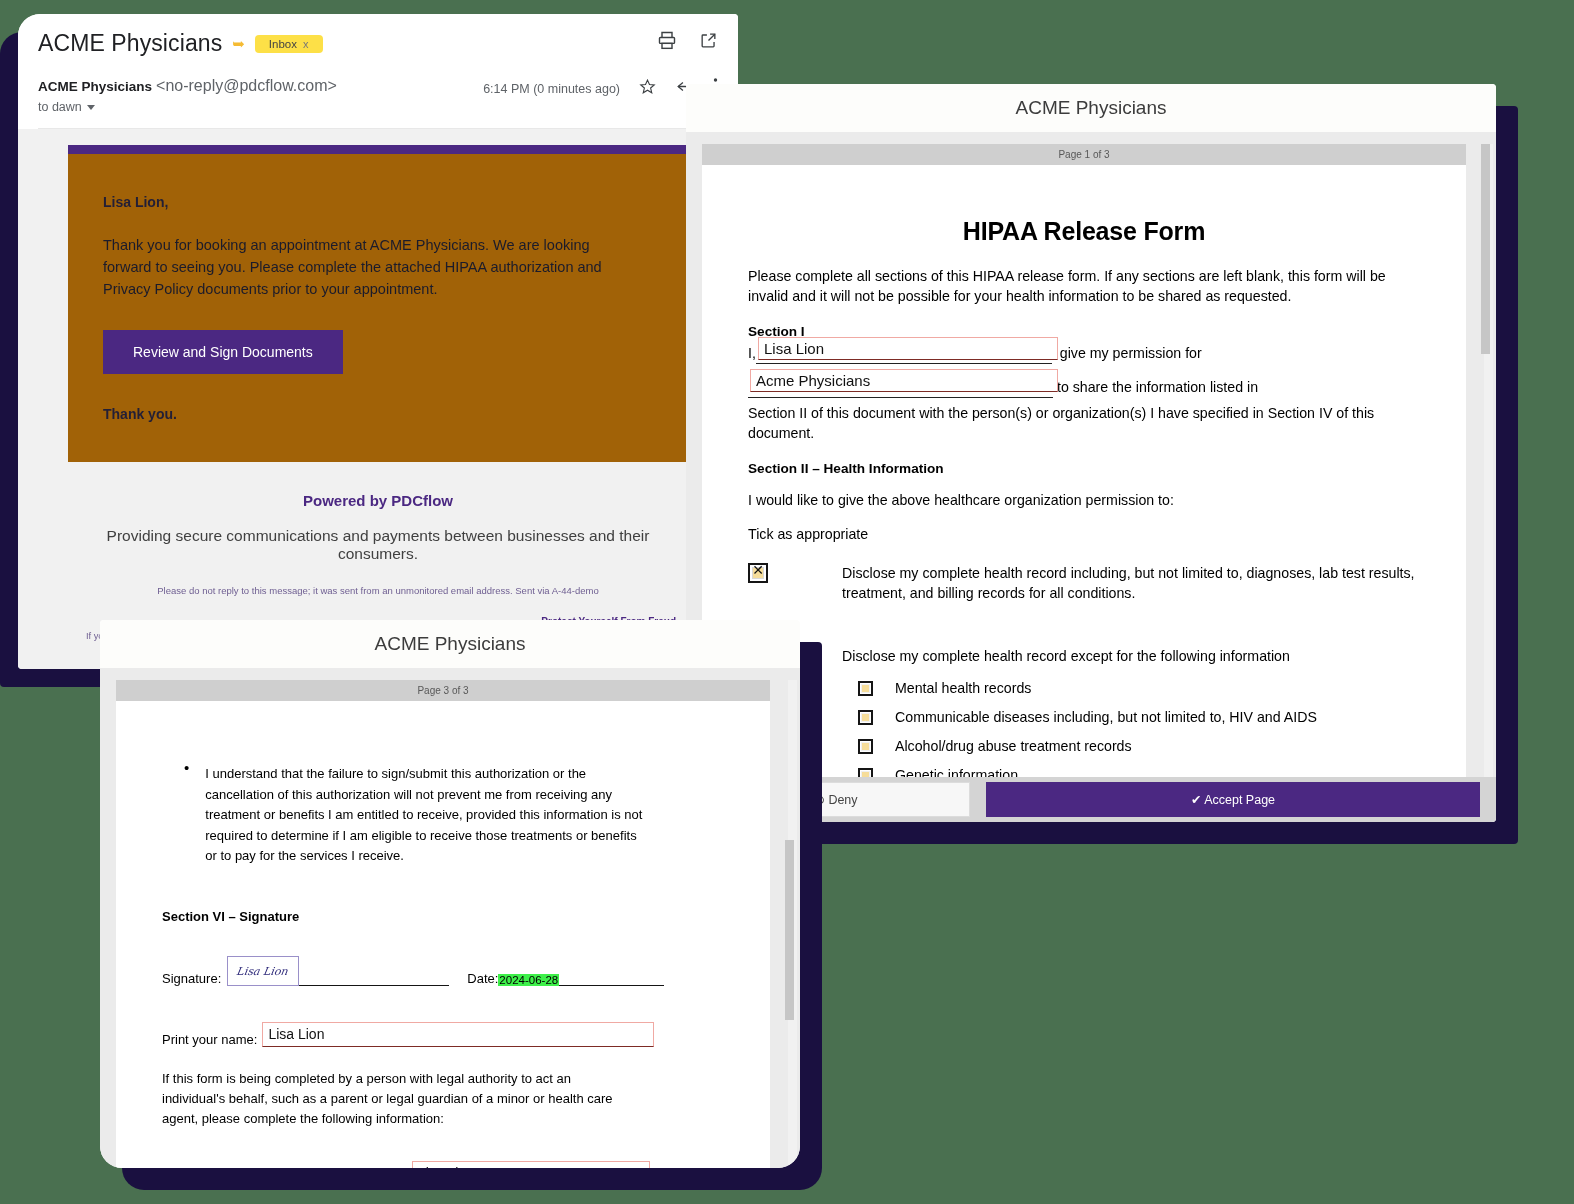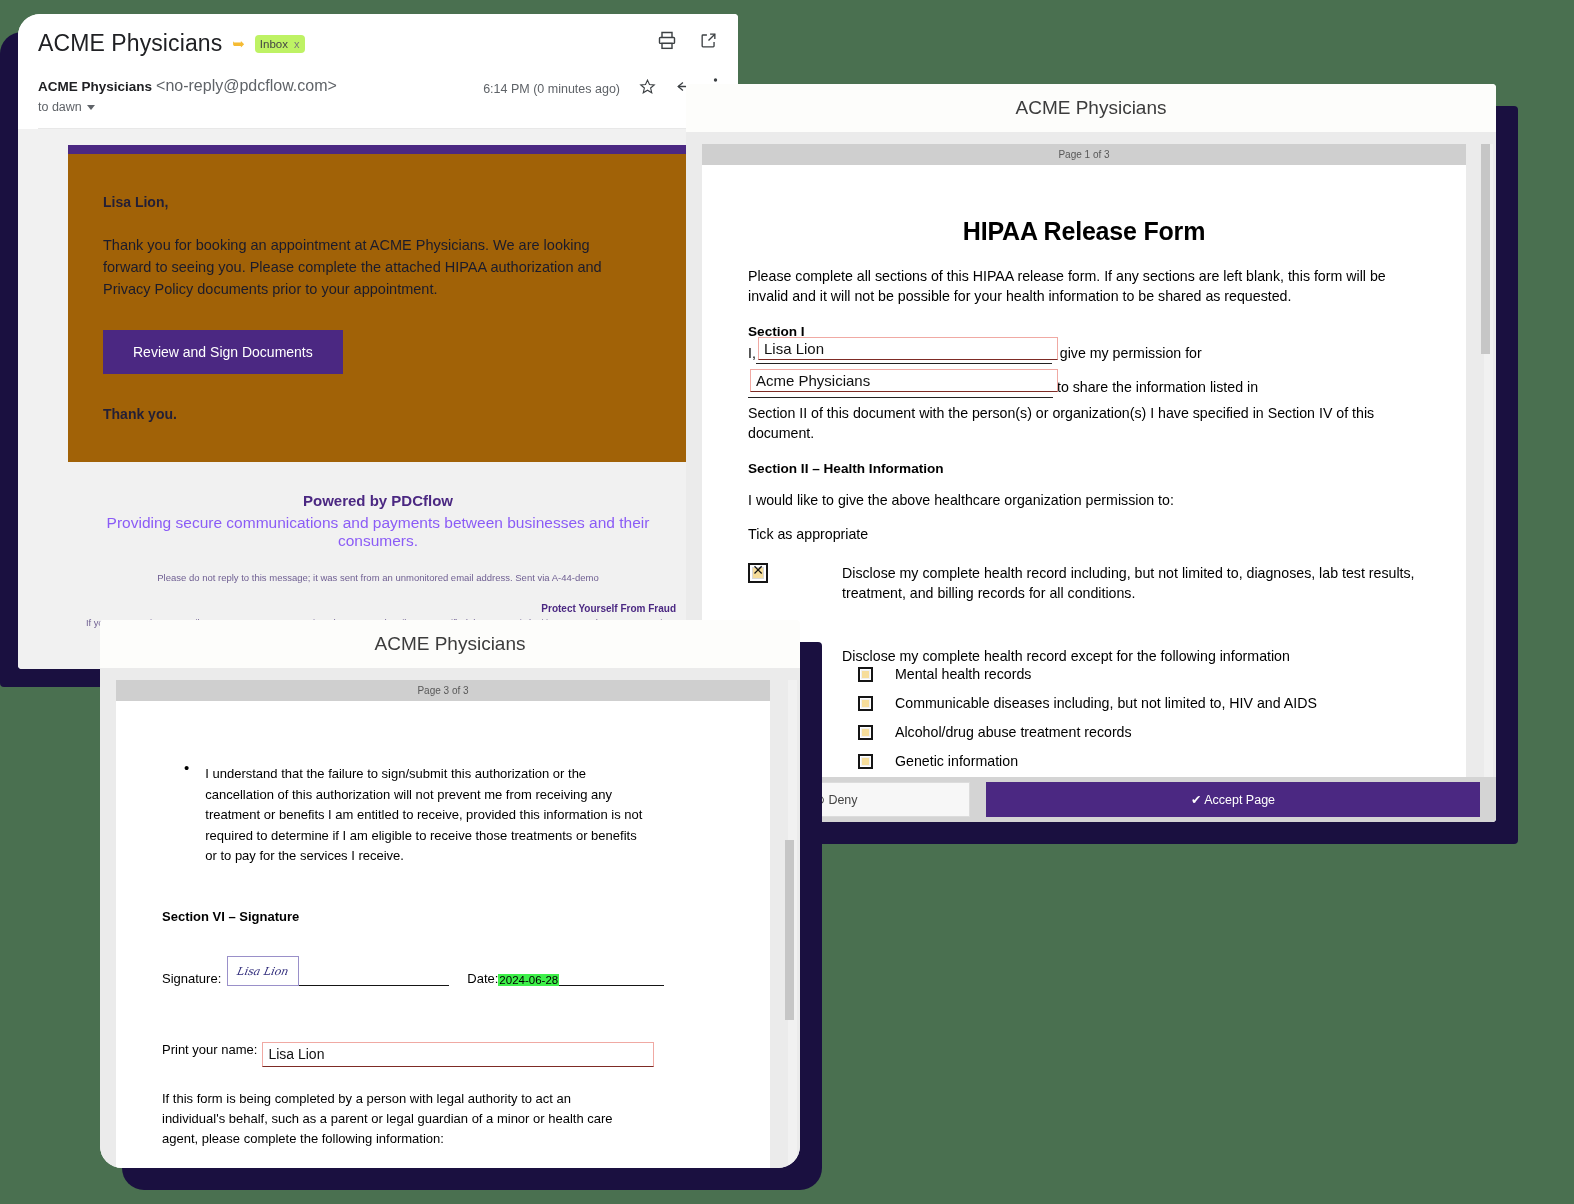--- a/index.html
+++ b/index.html
@@ -26,22 +26,22 @@
     border-radius: 22px 4px 4px 4px;
     box-shadow: -18px 18px 0 0 #1a1040;
   }
   .mail-head { padding: 16px 20px 0 20px; background:#fff; }
   .mail-subject-row { display: flex; align-items: center; gap: 10px; position: relative; }
   .mail-subject {
     font-size: 23px; color: #202124; font-weight: 400; letter-spacing: .1px;
   }
   .important-marker { color: #f5bb33; font-size: 15px; line-height: 1; }
   .inbox-chip {
-    background: #bef264; color: #444; font-size: 11.5px;
-    padding: 3px 5px; border-radius: 4px; display: inline-flex; gap: 6px; align-items: center;
+    background: #fde047; color: #444; font-size: 11.5px;
+    padding: 3px 14px; border-radius: 4px; display: inline-flex; gap: 6px; align-items: center;
   }
   .inbox-chip .x { color: #777; font-size: 11px; }
   .head-icons { position: absolute; right: 0; top: 0; display: flex; gap: 22px; align-items: center; }
   .head-icons svg { display: block; }
 
   .mail-sender-row {
     display: flex; align-items: flex-start; margin-top: 20px; position: relative;
   }
   .sender-name { font-size: 13.5px; font-weight: bold; color: #202124; }
   .sender-email { font-size: 16px; color: #5f6368; margin-left: 4px; }
@@ -56,21 +56,21 @@
   .mail-card { background: #a16207; border-top: 9px solid #4b2882; padding: 40px 35px 0 35px; }
   .greet { font-size: 14px; color: #231f36; font-weight: bold; }
   .para { font-size: 14.5px; color: #1b1b2b; line-height: 1.52; margin-top: 24px; max-width: 530px;}
   .cta {
     display: inline-block; margin-top: 30px; background: #4b2882; color: #fff;
     font-size: 14px; padding: 14px 30px; border: none; cursor: pointer;
   }
   .thanks { font-size: 14px; color: #231f36; font-weight: bold; margin-top: 32px; padding-bottom: 40px;}
   .mail-footer { text-align: center; padding: 30px 12px 0 12px; }
   .pdc-title { color: #4b2882; font-weight: bold; font-size: 15px; }
-  .pdc-sub { color: #8b5cf6; font-size: 15.5px; margin-top: 5px; }
+  .pdc-sub { color: #404040; font-size: 15.5px; margin-top: 18px; }
   .pdc-note { color: #6f5f92; font-size: 9.5px; margin-top: 22px; }
   .fraud-title { color: #4b2882; font-size: 10px; font-weight: bold; margin-top: 20px; text-align: right; }
   .fraud-body { color: #6f5f92; font-size: 9.3px; line-height: 1.5; margin-top: 3px; padding: 0 4px;}
 
   
   .doc-title-bar {
     background: #fdfdfb; text-align: center; padding: 13px 0;
     font-size: 19px; color: #3c3c3c; font-weight: 400;
   }
   .doc-outer { background: #ebebeb; padding: 12px 16px 0 16px; height: 100%; position: relative; }
@@ -108,21 +108,21 @@
     text-align: center; font-size: 14px; color: #111; font-weight: 400;
   }
   .chk-small {
     width: 15px; height: 15px; background: #f6dd9a; border: 2px solid #151515;
     box-shadow: inset 0 0 0 1px #fff, inset 0 0 0 2px #efefef;
     display: inline-block; flex: none;
   }
   .chk-row { display: flex; gap: 74px; margin-top: 18px; align-items: flex-start; }
   .chk-row .txt { font-size: 14.2px; line-height: 1.45; }
   .or-txt { font-size: 14.2px; margin-top: 16px; }
-  .sub-list { padding-left: 110px; }
+  .sub-list { margin-top: 14px; padding-left: 110px; }
   .sub-item { display: flex; align-items: center; gap: 22px; margin-bottom: 13px; font-size: 14.2px; }
   .other-input {
     margin-left: 22px; margin-top: 2px; width: 372px; height: 26px; background: #fff;
     border: 1px solid #f0a9a3; font-size: 15px; padding: 2px 5px; color: #111;
   }
   .action-bar {
     position: absolute; left: 0; right: 0; bottom: 0; background: #d4d4d4;
     padding: 5px 16px; display: flex; gap: 16px;
   }
   .btn-deny {
@@ -148,21 +148,21 @@
     margin-left: 6px; position: relative;
   }
   .sig-ink {
     position: absolute; inset: 0; display: flex; align-items: center; justify-content: center;
     font-family: "DejaVu Serif", serif; font-style: italic; font-size: 11px; color: #2e2a7a;
     transform: skewX(-12deg);
   }
   .sig-line { border-bottom: 1.6px solid #151515; width: 150px; margin-left: 0; }
   .date-hl { background: #3ef04a; font-size: 11.5px; padding: 0 1px; }
   .date-line { border-bottom: 1.6px solid #151515; width: 105px; }
-  .print-row { display: flex; align-items: flex-start; margin-top: 56px; padding-left: 6px; }
+  .print-row { display: flex; align-items: flex-end; margin-top: 36px; padding-left: 6px; }
   .print-input {
     width: 392px; height: 25px; background: #fff; border: 1px solid #f0a9a3;
     border-bottom: 1.6px solid #7d2b25; font-size: 14px; padding: 1px 5px; margin-left: 5px; color:#111;
   }
   .legal-txt { font-size: 13px; line-height: 1.55; margin-top: 22px; padding-left: 6px; max-width: 470px; }
   .name-row { display: flex; align-items: center; margin-top: 32px; padding-left: 6px; }
   .name-lbl { font-size: 13px; width: 250px; }
   .name-input {
     width: 238px; height: 24px; background: #fff; border: 1px solid #f0a9a3;
     border-bottom: 1.6px solid #7d2b25; font-size: 14px; padding: 1px 5px; color:#111;

